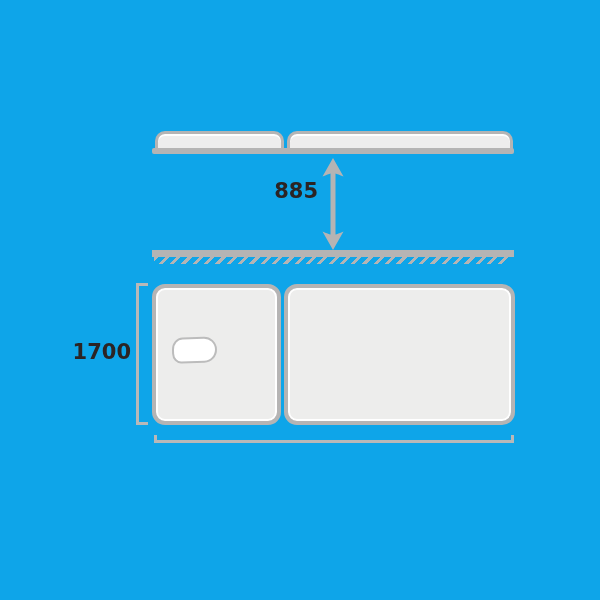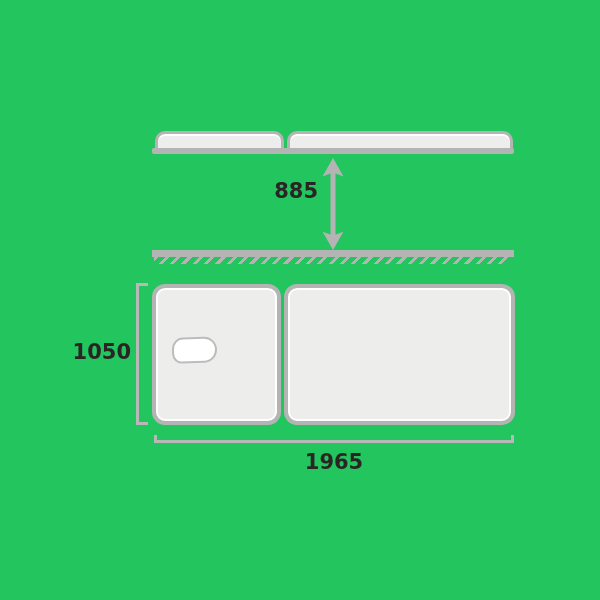--- a/index.html
+++ b/index.html
@@ -4,21 +4,21 @@
 <style>
   html, body {
     margin: 0;
     padding: 0;
     background: #ffffff;
   }
   .stage {
     position: relative;
     width: 600px;
     height: 600px;
-    background: #22c55e;
+    background: #0ea5e9;
     overflow: hidden;
     font-family: "DejaVu Sans", "Liberation Sans", sans-serif;
   }
   .dim-label {
     position: absolute;
     font-weight: 700;
     font-size: 21px;
     line-height: 25px;
     color: #2b2424;
     letter-spacing: 0px;
@@ -147,18 +147,17 @@
   </div>
 
   <div class="top-view">
     <div class="top-section head">
       <div class="face-hole"></div>
     </div>
     <div class="top-section body"></div>
   </div>
 
   <div class="width-bracket"></div>
-  <div class="dim-label width-label">1050</div>
+  <div class="dim-label width-label">1700</div>
 
   <div class="length-bracket"></div>
-  <div class="dim-label length-label">1965</div>
 
 </div>
 
 </body></html>

